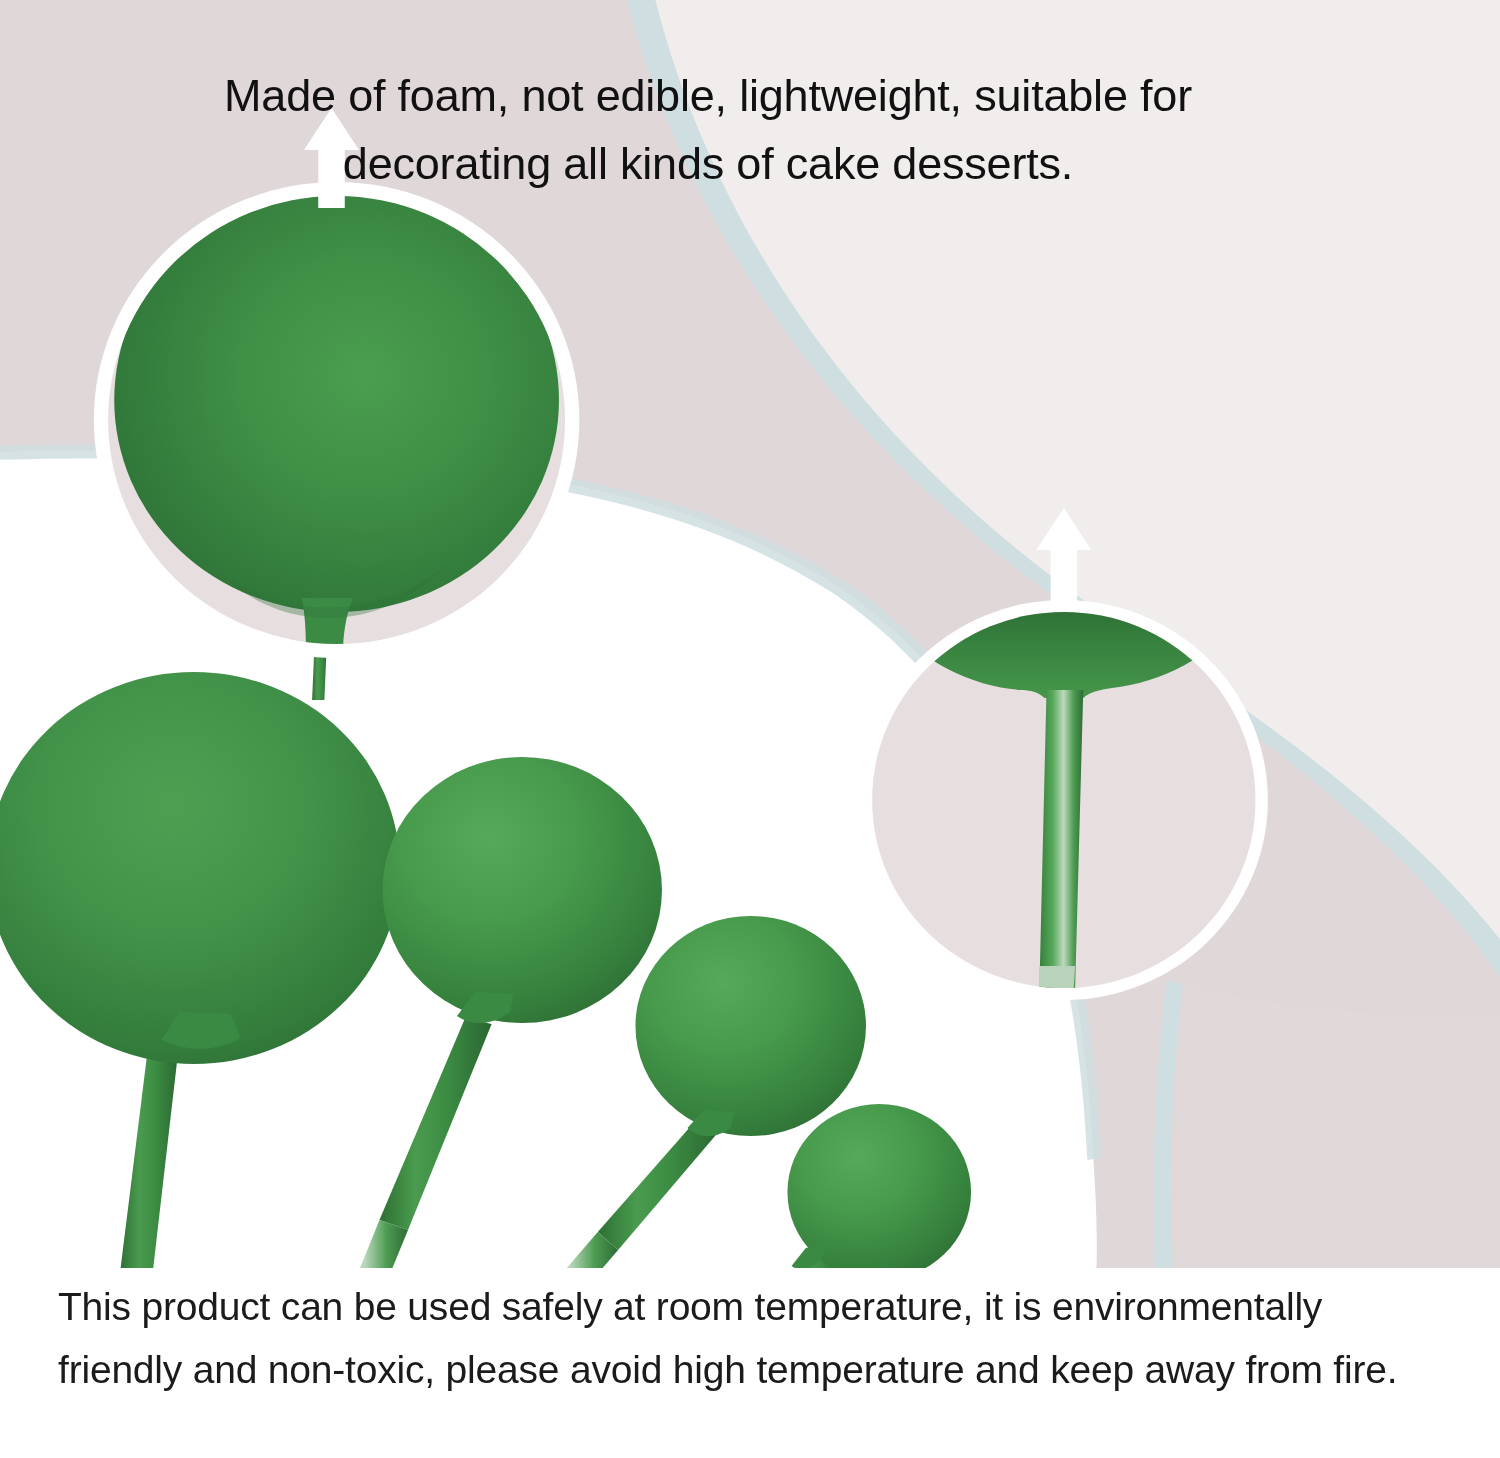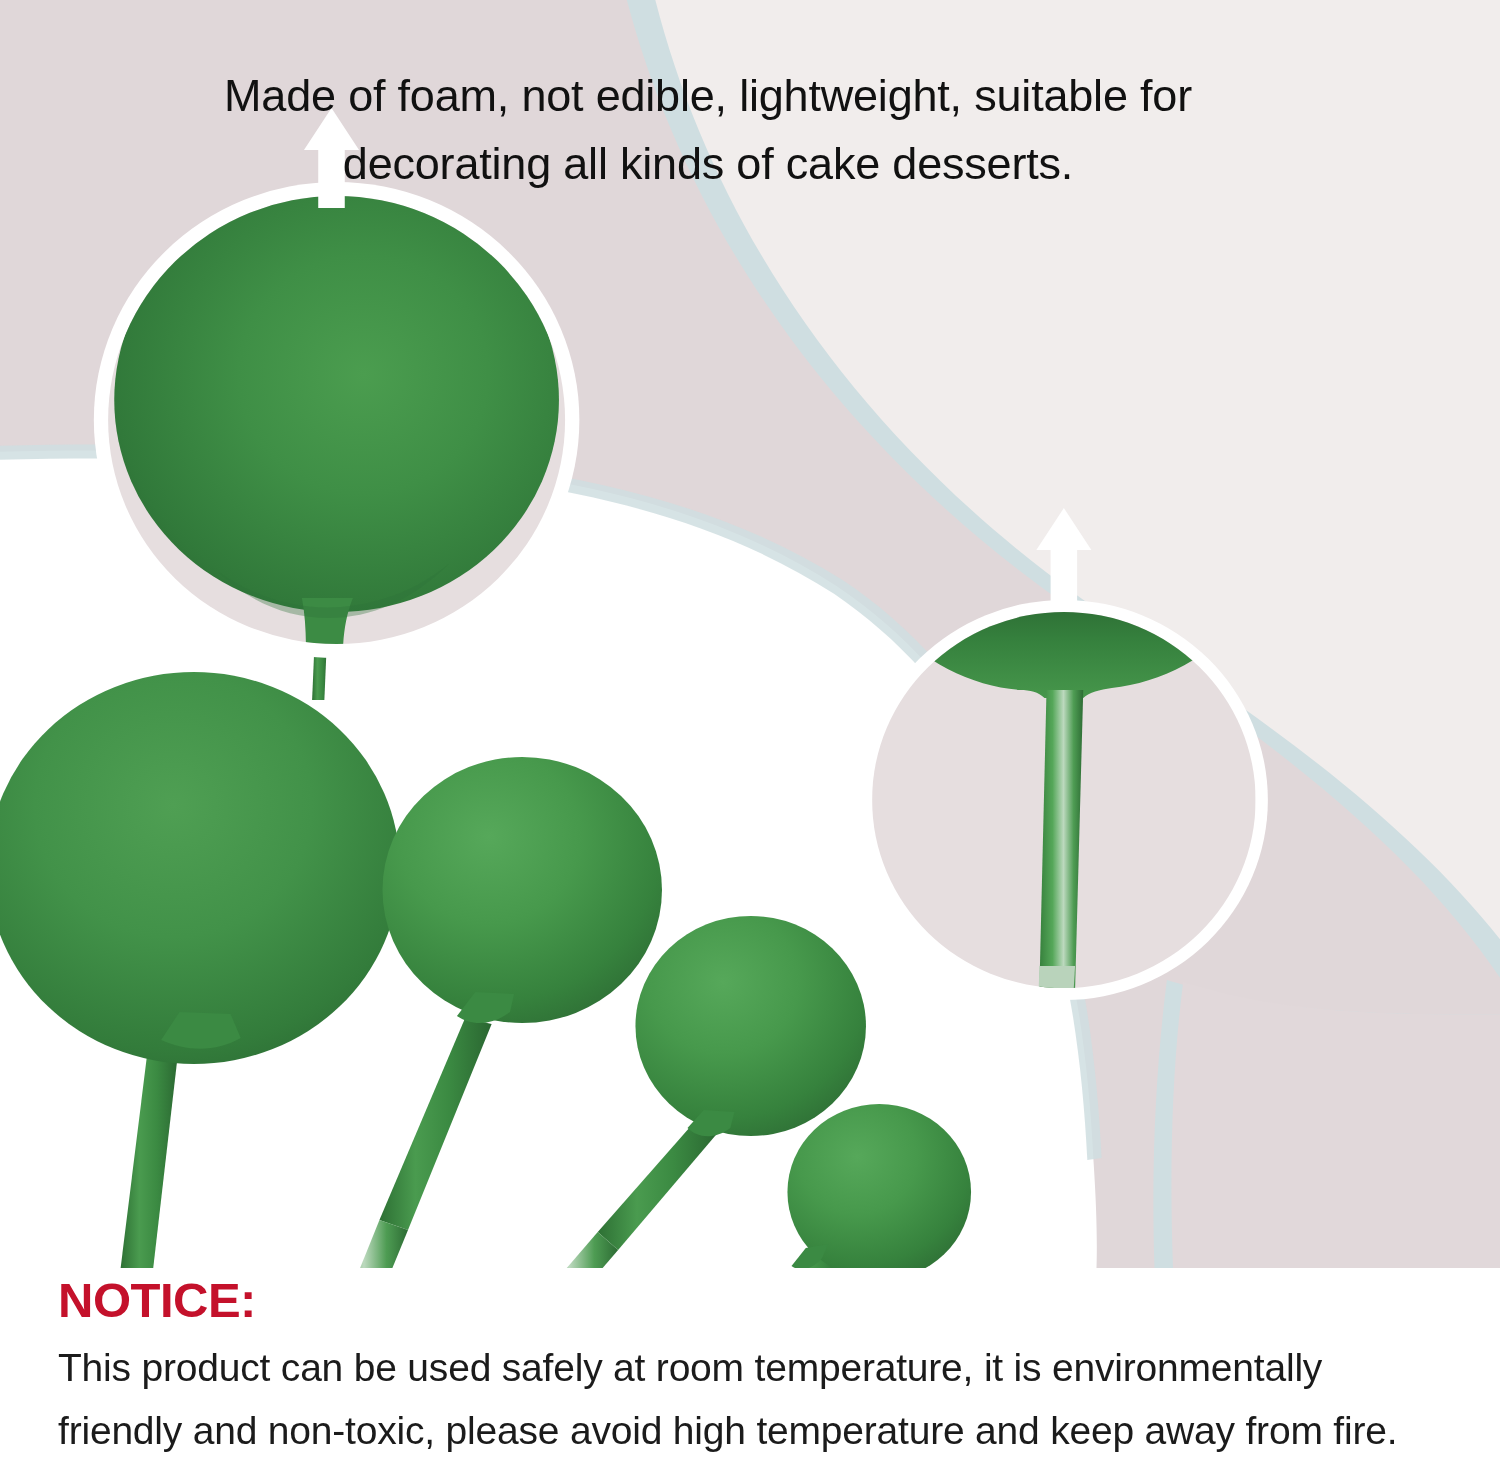--- a/index.html
+++ b/index.html
@@ -229,18 +229,17 @@
 
       <rect x="0" y="1268" width="1500" height="190" fill="#ffffff"></rect>
     </g>
   </svg>
 
   <div class="callout" id="callout-foam">Made of foam, not edible, lightweight, suitable for
 decorating all kinds of cake desserts.</div>
 
 
   <div id="notice-block">
-    <div id="notice-heading">NOTICE:</div>
     <div id="notice-body">This product can be used safely at room temperature, it is environmentally
 friendly and non-toxic, please avoid high temperature and keep away from fire.</div>
   </div>
 
 </div>
 
 </body></html>

